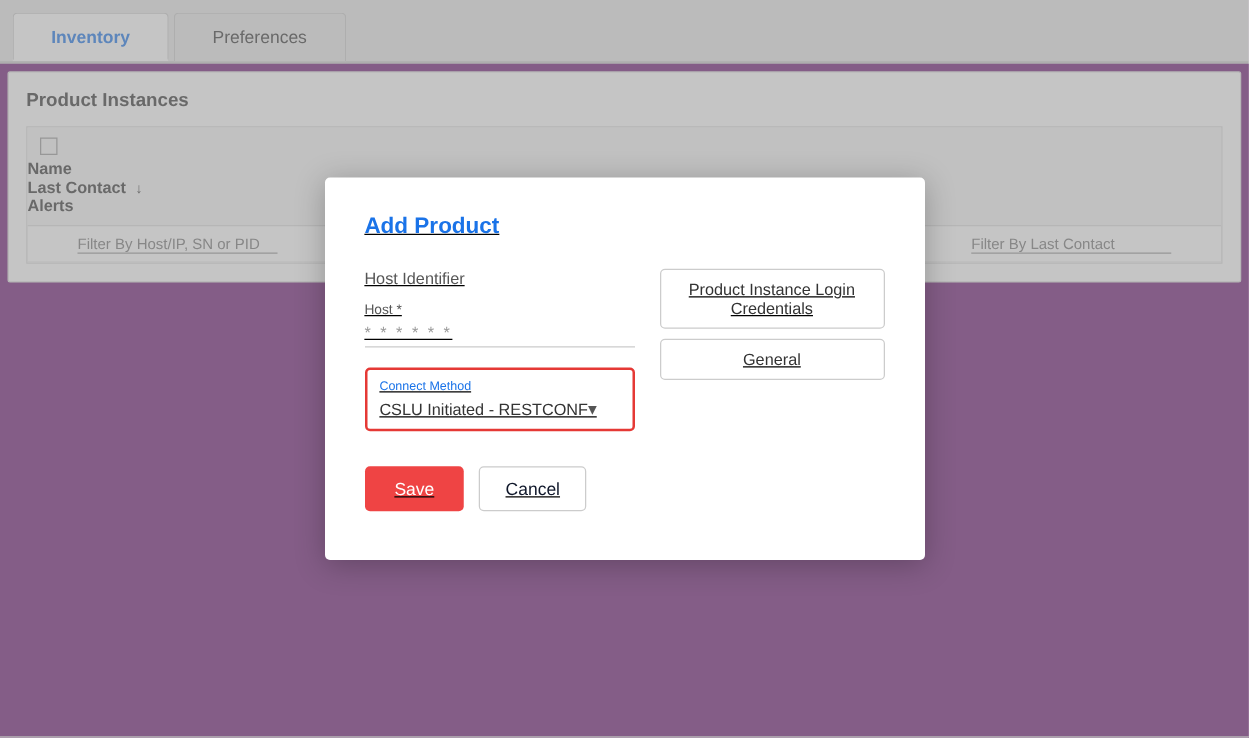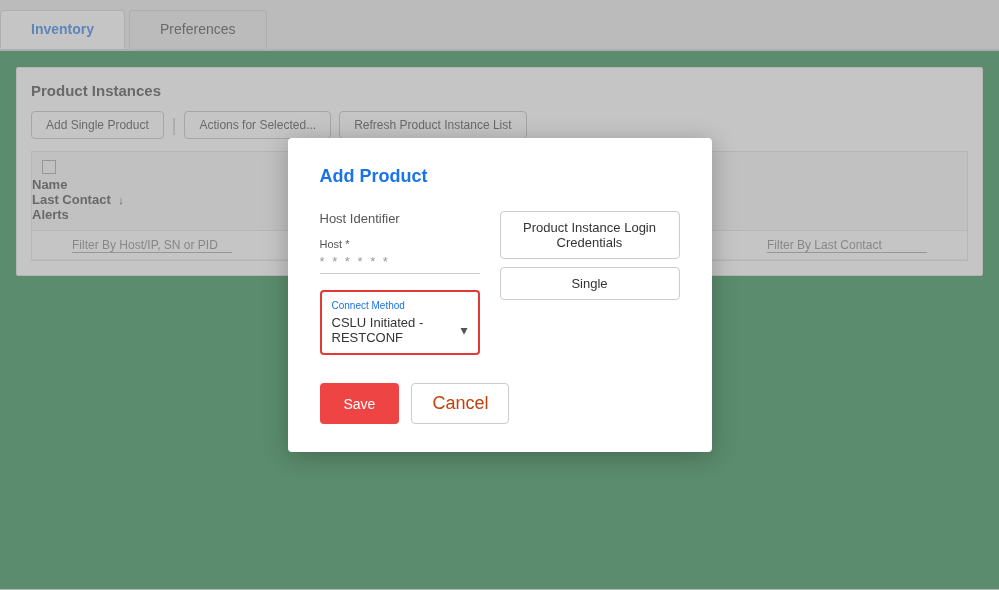--- a/index.html
+++ b/index.html
@@ -12,20 +12,21 @@
       overflow: hidden;
       position: relative;
     }
 
     
     .top-nav {
       display: flex;
       background: #e8e8e8;
       border-bottom: 2px solid #ccc;
       padding-top: 10px;
+      padding-left: 10px;
     }
     .nav-tab {
       padding: 10px 30px;
       cursor: pointer;
       font-size: 14px;
       color: #333;
       border: 1px solid #ccc;
       border-bottom: none;
       background: #e8e8e8;
       margin-right: 4px;
@@ -35,22 +36,22 @@
       background: #fff;
       border-color: #ccc;
       border-bottom: 2px solid #fff;
       font-weight: bold;
       color: #1a73e8;
       border-bottom: 2px solid #fff;
     }
 
     
     .main-content {
-      background: #15803d;
-      padding: 16px;
+      background: #701a75;
+      padding: 6px;
       height: calc(590px - 52px);
     }
 
     
     .section-title {
       font-size: 15px;
       font-weight: bold;
       color: #333;
       margin-bottom: 12px;
     }
@@ -165,22 +166,23 @@
       align-items: center;
       justify-content: center;
       z-index: 10;
     }
 
     
     .modal {
       background: #fff;
       border-radius: 4px;
       box-shadow: 0 4px 24px rgba(0,0,0,0.25);
-      width: 424px;
-      padding: 28px 32px 28px 32px;
+      width: 480px;
+      padding: 28px 32px 39px 32px;
+      text-decoration: underline;
     }
     .modal-title {
       font-size: 18px;
       font-weight: bold;
       color: #1a73e8;
       margin-bottom: 24px;
     }
 
     .modal-body {
       display: flex;
@@ -266,45 +268,39 @@
       background: #ef4444;
       color: #fff;
       border: none;
       border-radius: 4px;
       padding: 9px 24px;
       font-size: 14px;
       cursor: pointer;
     }
     .btn-cancel {
       background: #fff;
-      color: #c2410c;
+      color: #0f172a;
       border: 1px solid #ccc;
       border-radius: 4px;
       padding: 9px 20px;
-      font-size: 18px;
+      font-size: 14px;
       cursor: pointer;
     }
   </style>
 </head>
 <body>
 
 <div class="top-nav">
   <div class="nav-tab active">Inventory</div>
   <div class="nav-tab">Preferences</div>
 </div>
 
 <div class="main-content">
   <div style="background:#fff; padding:14px; border:1px solid #ddd; border-radius:2px;">
     <div class="section-title">Product Instances</div>
-    <div class="toolbar">
-      <button class="btn btn-primary-outline">Add Single Product</button>
-      <span style="color:#bbb;font-size:18px;line-height:28px;">|</span>
-      <button class="btn btn-primary-outline">Actions for Selected...</button>
-      <button class="btn btn-primary-outline">Refresh Product Instance List</button>
-    </div>
 
     <div class="table-container">
       <div class="table-header">
         <div class="col-check">
           <span class="checkbox"></span>
         </div>
         <div class="col-name">Name</div>
         <div class="col-contact">
           <span>Last Contact</span>
           <span class="sort-icon">↓</span>
@@ -342,21 +338,21 @@
           <div class="connect-method-label">Connect Method</div>
           <div class="connect-method-select">
             <span>CSLU Initiated - RESTCONF</span>
             <span class="chevron">▾</span>
           </div>
         </div>
       </div>
 
       <div class="modal-right">
         <button class="btn-right">Product Instance Login Credentials</button>
-        <button class="btn-right">Single</button>
+        <button class="btn-right">General</button>
       </div>
     </div>
 
     <div class="modal-footer">
       <button class="btn-save">Save</button>
       <button class="btn-cancel">Cancel</button>
     </div>
   </div>
 </div>
 

